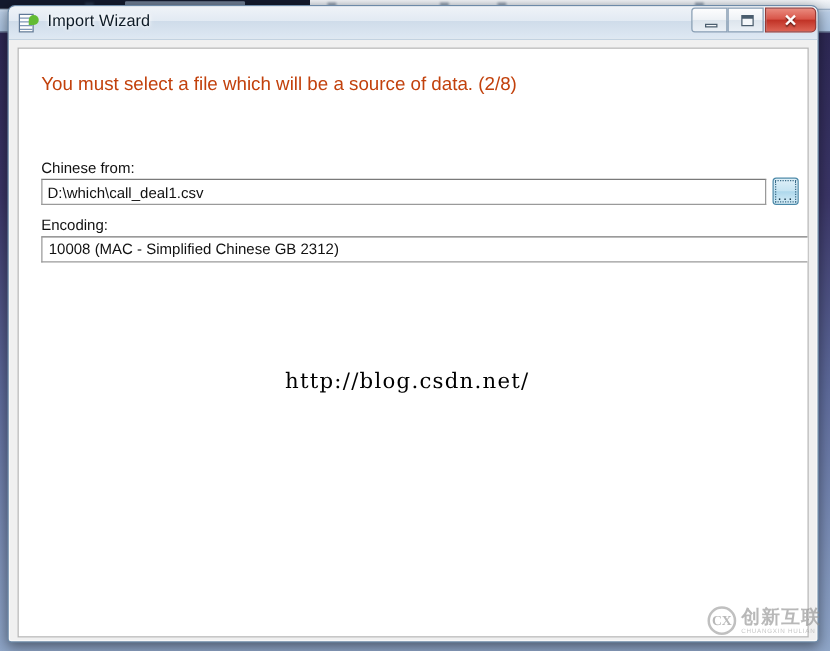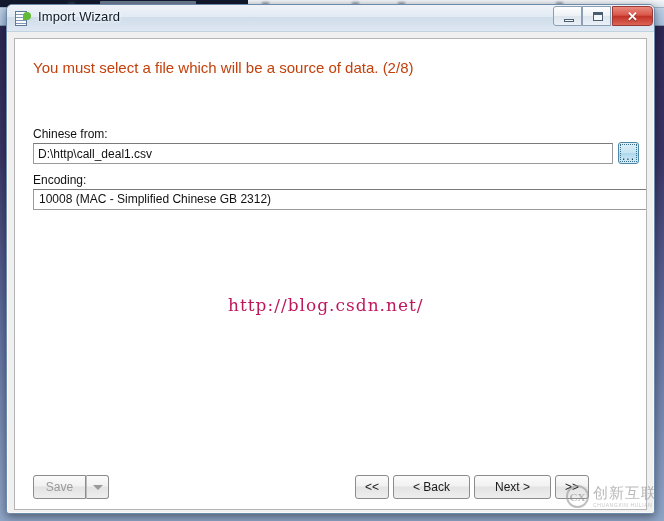--- a/index.html
+++ b/index.html
@@ -204,21 +204,21 @@
   #encoding-arrow .chev {
     width: 0; height: 0;
     border-left: 4px solid transparent;
     border-right: 4px solid transparent;
     border-top: 4px solid #2b2b2b;
   }
 
   #watermark-url {
     position: absolute; left: 213px; top: 256px;
     font-family: "DejaVu Serif", serif;
-    font-size: 17px; color: #be185d;
+    font-size: 17px; color: #000000;
     letter-spacing: 1px;
     white-space: nowrap;
   }
 
   
   #footer {
     position: absolute;
     left: 7px; bottom: 6px;
     width: 633px; height: 32px;
   }
@@ -265,21 +265,21 @@
     position: absolute; left: 2px; top: 2px;
     width: 23px; height: 23px;
     border: 2px solid #9a9a9a;
     border-radius: 50%;
     color: #8e8e8e;
     font-size: 11px; font-weight: bold;
     display: flex; align-items: center; justify-content: center; font-family: Liberation Serif, serif;
   }
   #corner-logo .cn {
     position: absolute; left: 29px; top: 1px;
-    font-size: 15px; color: #8e8e8e; font-weight: normal;
+    font-size: 15px; color: #8e8e8e; font-weight: bold;
     letter-spacing: 1px;
     white-space: nowrap;
   }
   #corner-logo .en {
     position: absolute; left: 29px; top: 19px;
     font-size: 5px; color: #a4a4a4;
     letter-spacing: .6px;
     white-space: nowrap;
   }
 
@@ -351,53 +351,37 @@
         <div class="x">✕</div>
       </div>
     </div>
 
     <div id="client">
 
       <div id="headline">You must select a file which will be a source of data. (2/8)</div>
 
       <div id="label-import" class="field-label">Chinese from:</div>
 
-      <div id="import-input" class="txtbox">D:\http\call_deal1.csv</div>
+      <div id="import-input" class="txtbox">D:\which\call_deal1.csv</div>
 
       <div id="browse-btn">
         <div class="inner">...</div>
       </div>
 
       <div id="label-encoding" class="field-label">Encoding:</div>
 
       <div id="encoding-select">
         <div id="encoding-value">10008 (MAC - Simplified Chinese GB 2312)</div>
         <div id="encoding-arrow">
           <span class="chev"></span>
         </div>
       </div>
 
       <div id="watermark-url">http://blog.csdn.net/</div>
 
-      <div id="footer">
-
-        <div id="save-btn" class="btn disabled">Save</div>
-
-        <div id="save-split" class="btn disabled">
-          <span class="chev"></span>
-        </div>
-
-        <div id="first-btn" class="btn">&lt;&lt;</div>
-
-        <div id="back-btn" class="btn">&lt; Back</div>
-
-        <div id="next-btn" class="btn">Next &gt;</div>
-
-        <div id="last-btn" class="btn">&gt;&gt;</div>
-      </div>
 
     </div>
   </div>
 
   <div id="corner-logo">
     <div class="mark">CX</div>
     <div class="cn">创新互联</div>
     <div class="en">CHUANGXIN HULIAN</div>
   </div>
 

